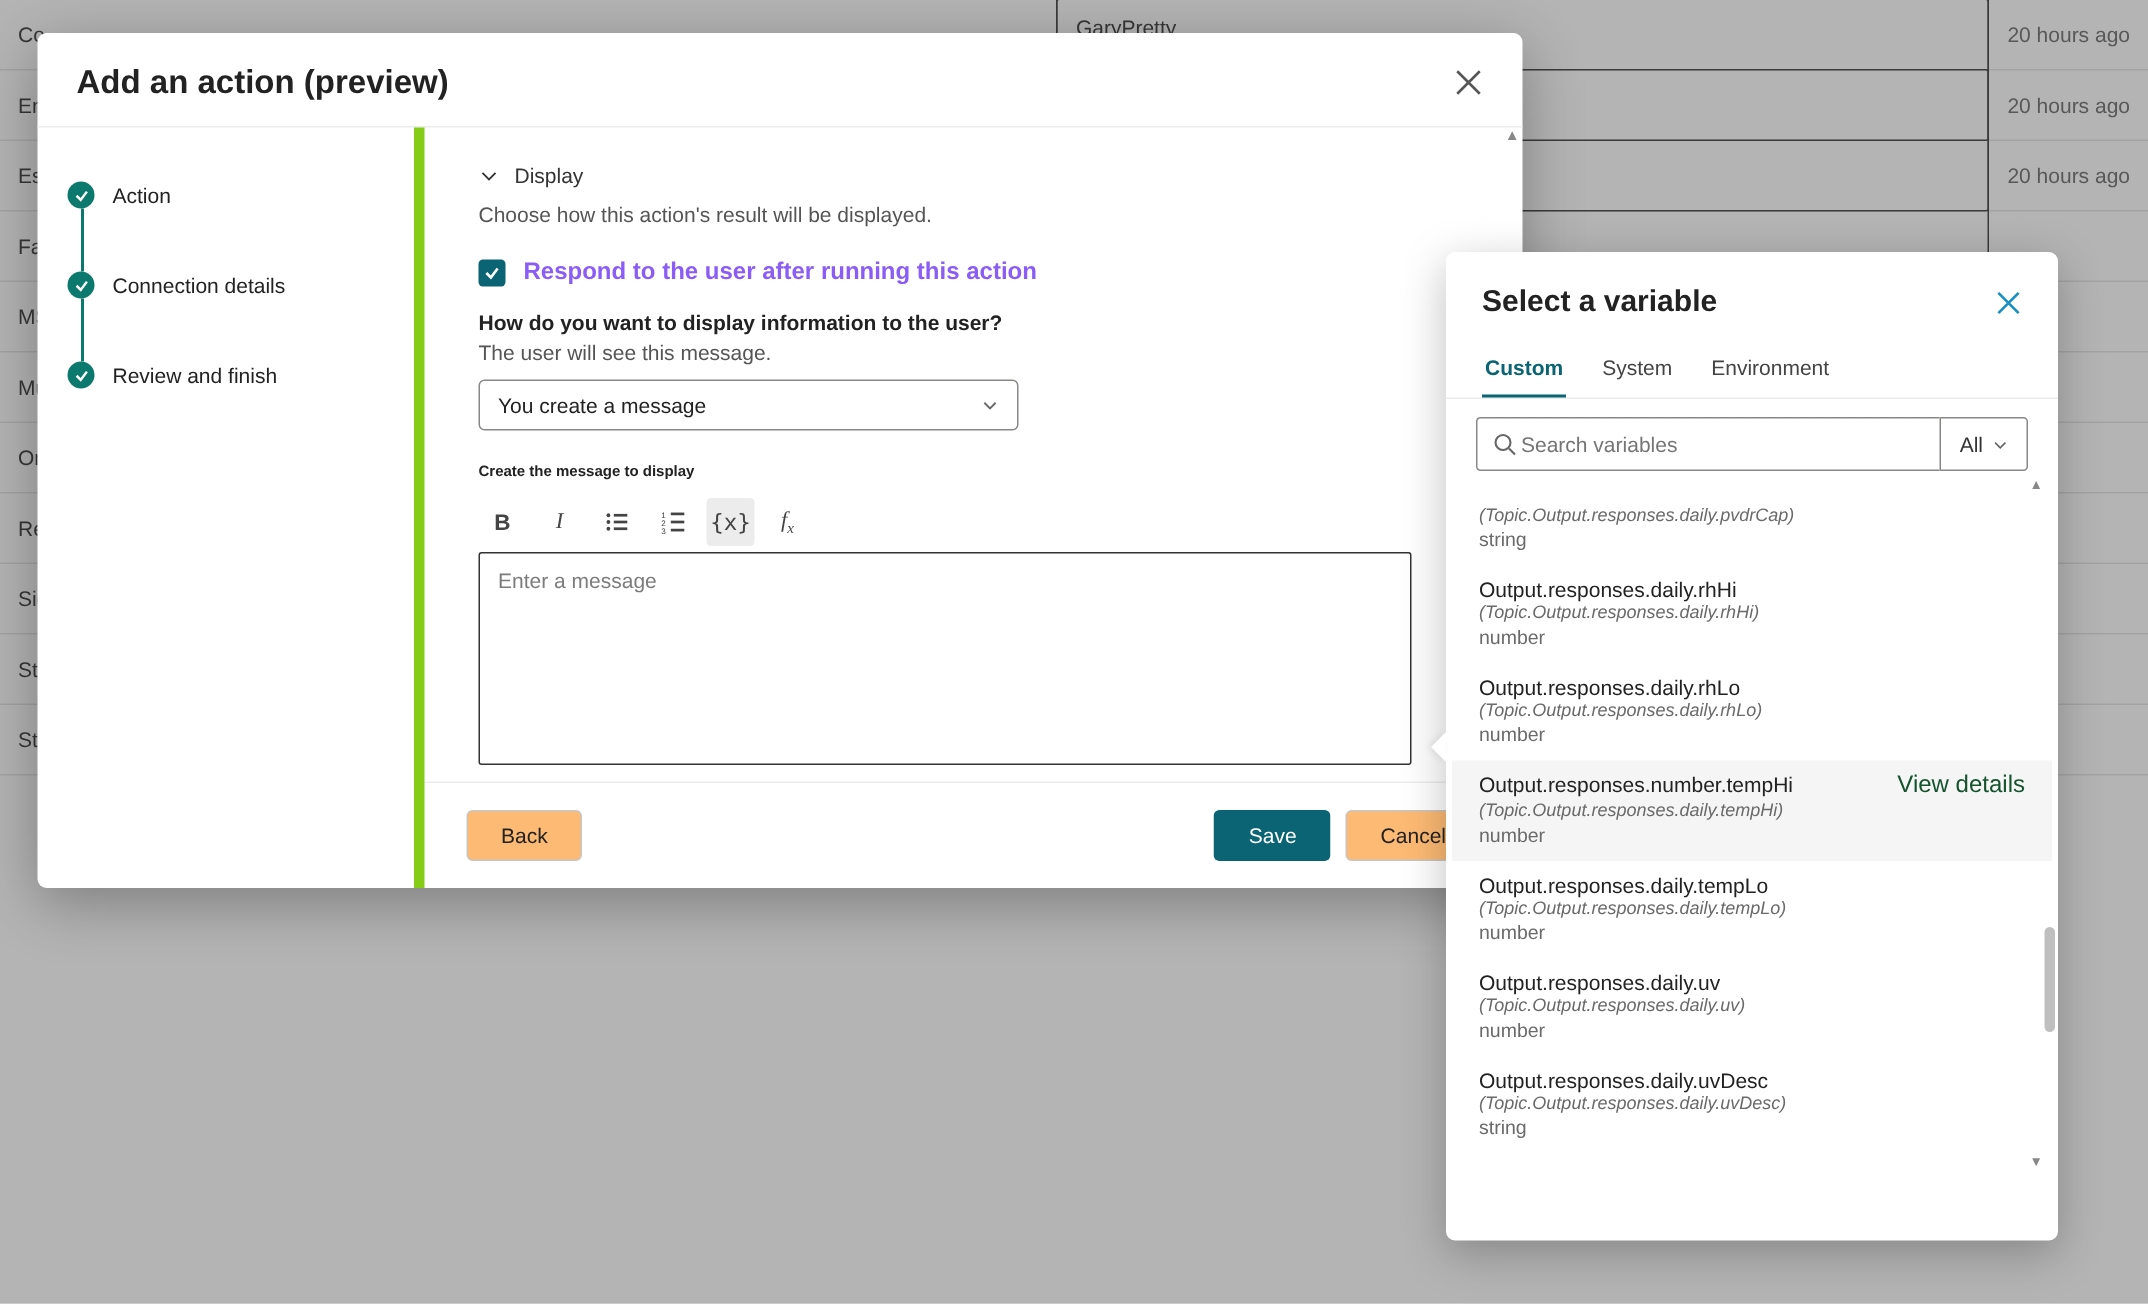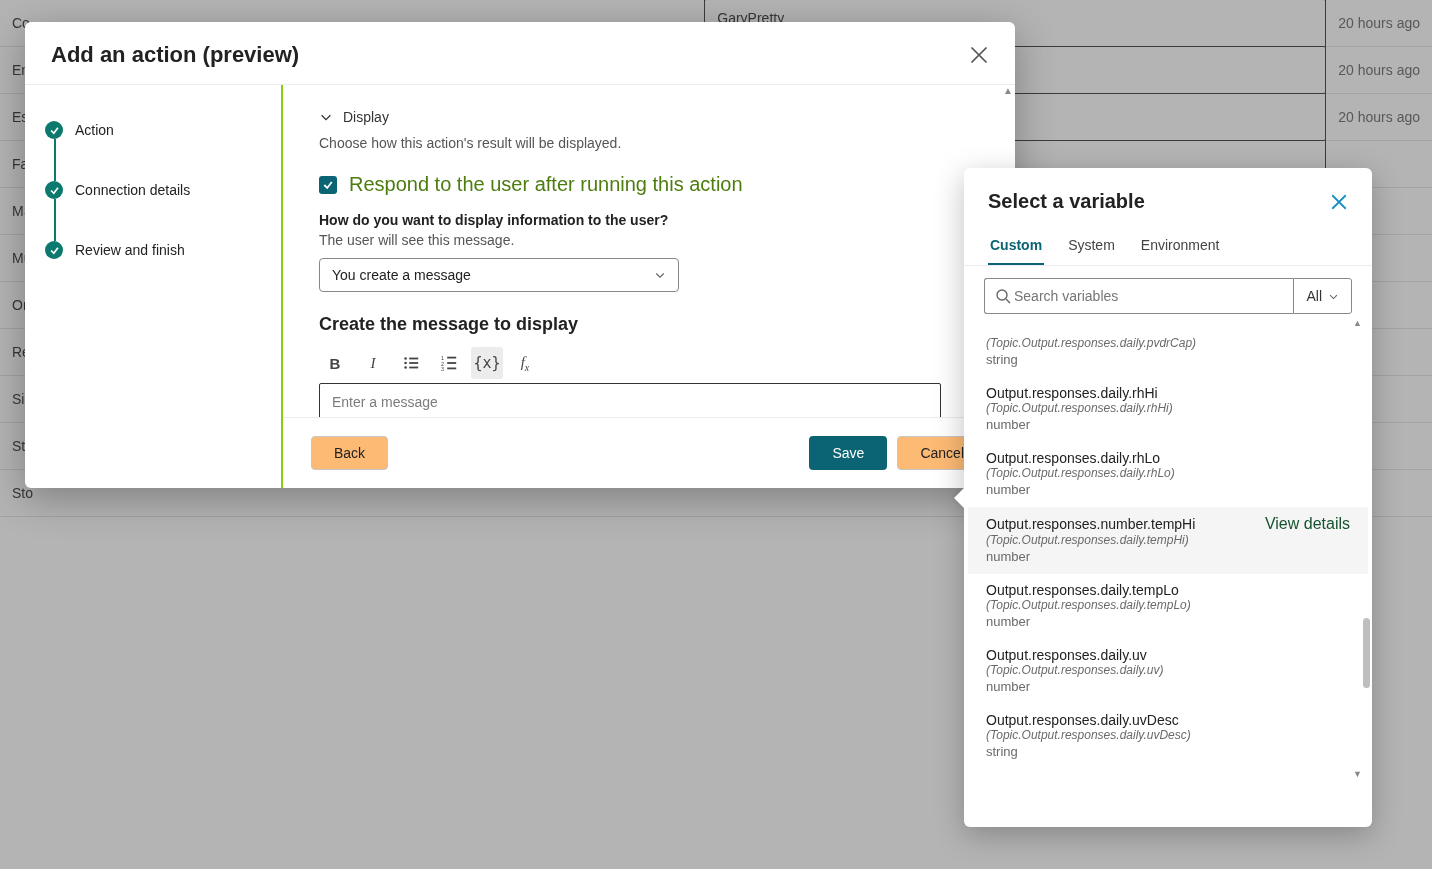--- a/index.html
+++ b/index.html
@@ -8,28 +8,28 @@
   
   .bg { position: absolute; inset: 0; background: #f4f4f4; filter: brightness(0.96); }
   .bg-overlay { position: absolute; inset: 0; background: rgba(80,80,80,0.35); }
   .bg-rows { position: absolute; left: 0; top: 0; right: 0; }
   .bg-row { display: flex; align-items: center; height: 47px; border-bottom: 1px solid #d8d8d8; padding: 0 12px; font-size: 14px; color: #2b2b2b; justify-content: space-between; }
   .bg-row .name-cell { flex: 0 0 auto; }
   .bg-row .meta { flex: 0 0 auto; display: flex; gap: 12px; align-items: center; color: #616161; }
   .bg-row .meta .editor { color: #2b2b2b; }
 
   
-  .modal { position: absolute; left: 25px; top: 22px; width: 990px; height: 466px; background: #fff; border-radius: 6px; box-shadow: 0 10px 40px rgba(0,0,0,0.3); display: flex; flex-direction: column; }
+  .modal { position: absolute; left: 25px; top: 22px; width: 990px; height: 570px; background: #fff; border-radius: 6px; box-shadow: 0 10px 40px rgba(0,0,0,0.3); display: flex; flex-direction: column; }
   .modal-header { padding: 20px 26px 16px; border-bottom: 1px solid #ececec; display: flex; justify-content: space-between; align-items: center; }
   .modal-title { font-size: 22px; font-weight: 600; color: #222; }
   .close-x { width: 20px; height: 20px; cursor: pointer; color: #555; display:flex; align-items:center; justify-content:center; }
   .modal-body { flex: 1; display: flex; min-height: 0; position: relative; }
 
   
-  .stepper { width: 258px; border-right: 2px solid #84cc16; padding: 26px 20px; position: relative; }
+  .stepper { width: 258px; border-right: 7px solid #84cc16; padding: 26px 20px; position: relative; }
   .step { display: flex; align-items: center; gap: 12px; position: relative; padding: 10px 0; }
   .step-bullet { width: 18px; height: 18px; border-radius: 50%; background: #0b796d; display: flex; align-items: center; justify-content: center; flex-shrink: 0; }
   .step-bullet svg { width: 11px; height: 11px; color: #fff; }
   .step-label { font-size: 14px; color: #222; }
   .step-line { position: absolute; left: 8.5px; top: 28px; width: 2px; height: 42px; background: #0b796d; }
 
   
   .content { flex: 1; display: flex; flex-direction: column; min-height: 0; }
   .content-scroll { flex: 1; overflow-y: auto; padding: 18px 36px 10px; position: relative; }
   .content-footer { border-top: 1px solid #ececec; padding: 18px 28px; display: flex; justify-content: space-between; align-items: center; }
@@ -38,28 +38,28 @@
   .btn-primary { background: #0b6473; color: #fff; }
   .footer-right { display: flex; gap: 10px; }
 
   .section-header { display: flex; align-items: center; gap: 10px; margin-top: 6px; margin-bottom: 10px; color: #333; font-size: 14px; }
   .section-header svg { width: 14px; height: 14px; }
   .section-desc { color: #555; font-size: 14px; margin-bottom: 22px; }
 
   .checkbox-row { display: flex; align-items: center; gap: 12px; margin-bottom: 16px; }
   .checkbox { width: 18px; height: 18px; border-radius: 3px; background: #0b6473; display: flex; align-items: center; justify-content: center; }
   .checkbox svg { width: 12px; height: 12px; color: #fff; }
-  .checkbox-label { font-size: 20px; font-weight: 400; color: #4d7c0f; }
+  .checkbox-label { font-size: 16px; font-weight: 700; color: #8b5cf6; }
 
   .question-heading { font-size: 14px; font-weight: 600; color: #222; margin-bottom: 4px; }
   .sub-desc { font-size: 14px; color: #555; margin-bottom: 10px; }
   .select { width: 360px; height: 34px; border: 1px solid #8a8886; border-radius: 4px; display: flex; align-items: center; justify-content: space-between; padding: 0 12px; font-size: 14px; color: #222; cursor: pointer; margin-bottom: 22px; }
   .select svg { width: 12px; height: 12px; color: #666; }
 
-  .create-label { font-size: 18px; font-weight: 600; color: #222; margin-bottom: 12px; }
+  .create-label { font-size: 10px; font-weight: 600; color: #222; margin-bottom: 12px; }
   .editor-toolbar { display: flex; gap: 6px; margin-bottom: 4px; }
   .tbtn { width: 32px; height: 32px; display: flex; align-items: center; justify-content: center; border-radius: 3px; cursor: pointer; color: #444; font-size: 15px; }
   .tbtn.active { background: #ececec; }
   .tbtn svg { width: 18px; height: 18px; }
   .editor { width: 622px; height: 142px; border: 1px solid #333; border-radius: 2px; padding: 10px 12px; font-size: 14px; color: #7c7c7c; }
 
   
   .modal-scroll-arrow { position:absolute; right:2px; top:0; color:#888; font-size:10px; }
 
   

